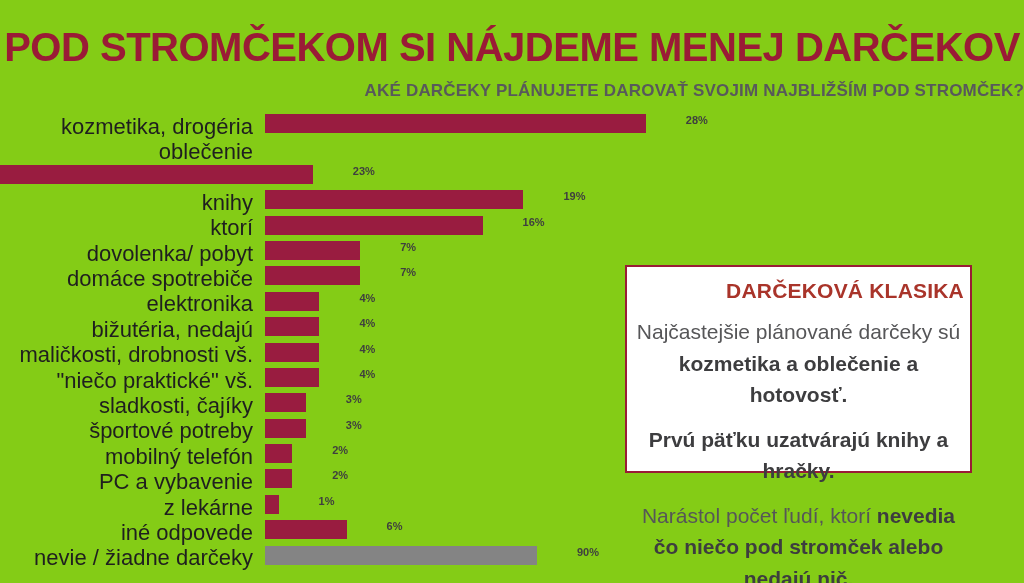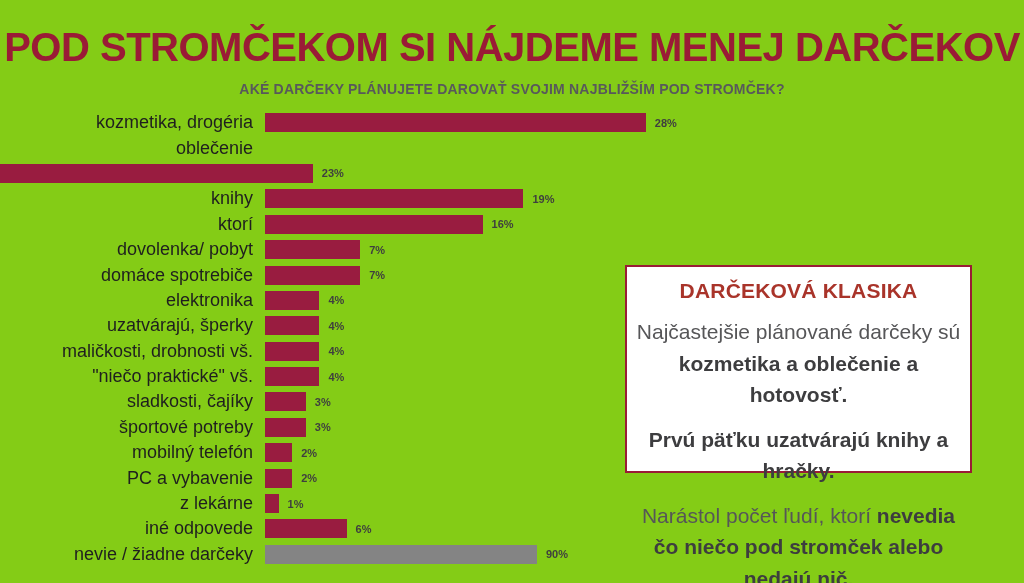--- a/index.html
+++ b/index.html
@@ -16,47 +16,48 @@
     padding-top: 26px;
     text-align: center;
     font-size: 40px;
     font-weight: bold;
     letter-spacing: -0.5px;
     color: var(--title-color, #9A1B36);
     line-height: 1.05;
   }
   .subtitle {
     margin-top: 13px;
-    text-align: center;
-    font-size: 14px;
+    text-align: right;
+    font-size: 17px;
     font-weight: bold;
     color: var(--subtitle-color, #58595B);
     letter-spacing: 0.2px;
   }
   .chart {
     margin-top: 13px;
   }
   .row {
     display: flex;
     align-items: center;
     height: 25.4px;
   }
   .cat {
     width: 253px;
     padding-right: 12px;
     text-align: right;
-    font-size: 18px;
+    font-size: 22px;
     color: var(--label-color, #1F1F1F);
     white-space: nowrap;
   }
   .bar-wrap {
     flex: 1;
     display: flex;
-    align-items: center;
+    align-items: flex-start;
     height: 100%;
+    gap: 31px;
   }
   .bar {
     height: 19px;
     background: var(--bar-color, #991C40);
   }
   .bar.neutral {
     background: var(--bar-neutral-color, #848484);
   }
   .val {
     margin-left: 9px;
@@ -76,20 +77,21 @@
     background: #ffffff;
     padding: 8px 6px;
     text-align: center;
   }
   .infobox-title {
     margin: 4px 0 2px 0;
     font-size: 21px;
     font-weight: bold;
     color: var(--box-title-color, #A9342A);
     letter-spacing: 0.2px;
+    text-align: right;
   }
   .infobox p {
     margin: 13px 0 0 0;
     font-size: 21px;
     line-height: 1.5;
     color: var(--box-text-color, #565658);
   }
   .infobox p b {
     color: var(--box-text-bold-color, #3D3D3F);
   }
@@ -147,21 +149,21 @@
         </div>
       </div>
       <div class="row">
         <div class="cat">elektronika</div>
         <div class="bar-wrap">
           <div class="bar" style="width: 54.4px;"></div>
           <span class="val">4%</span>
         </div>
       </div>
       <div class="row">
-        <div class="cat">uzatvárajú, šperky</div>
+        <div class="cat">bižutéria, nedajú</div>
         <div class="bar-wrap">
           <div class="bar" style="width: 54.4px;"></div>
           <span class="val">4%</span>
         </div>
       </div>
       <div class="row">
         <div class="cat">maličkosti, drobnosti vš.</div>
         <div class="bar-wrap">
           <div class="bar" style="width: 54.4px;"></div>
           <span class="val">4%</span>

